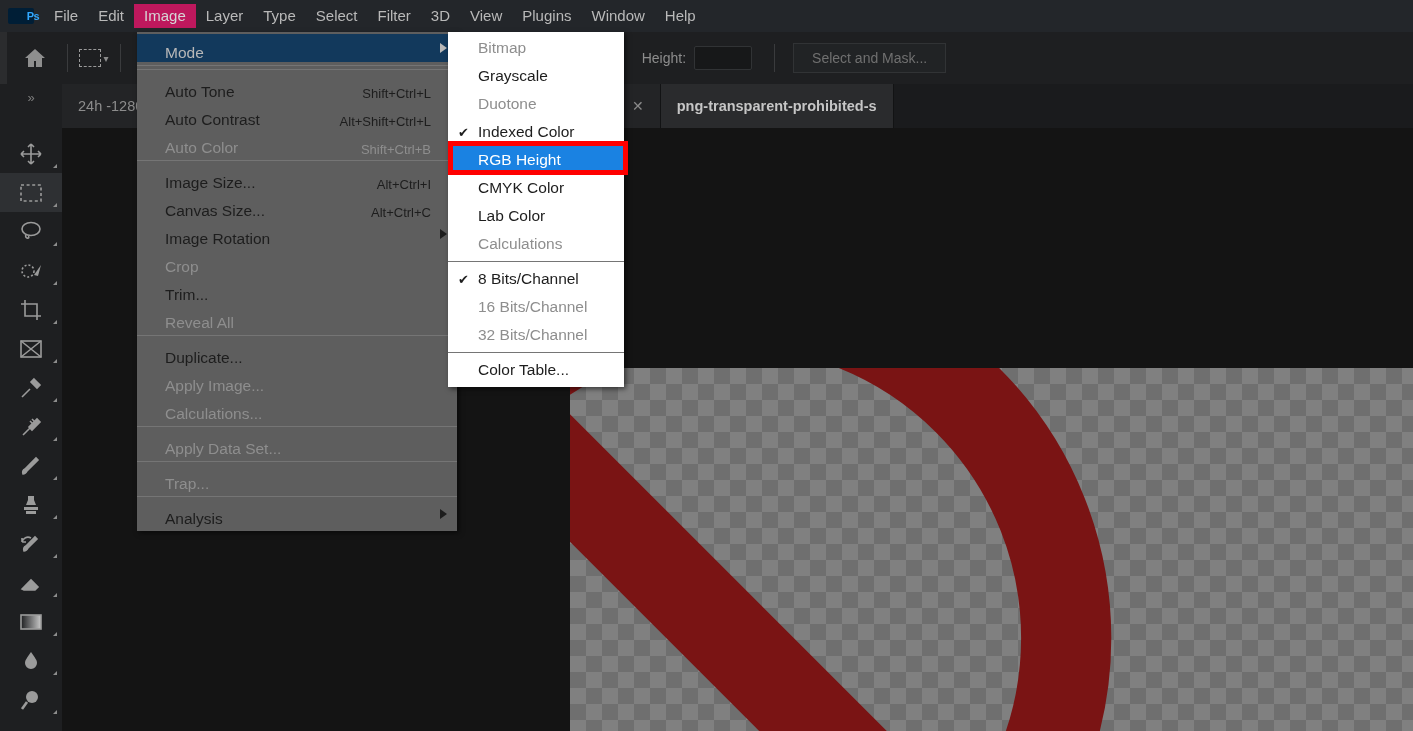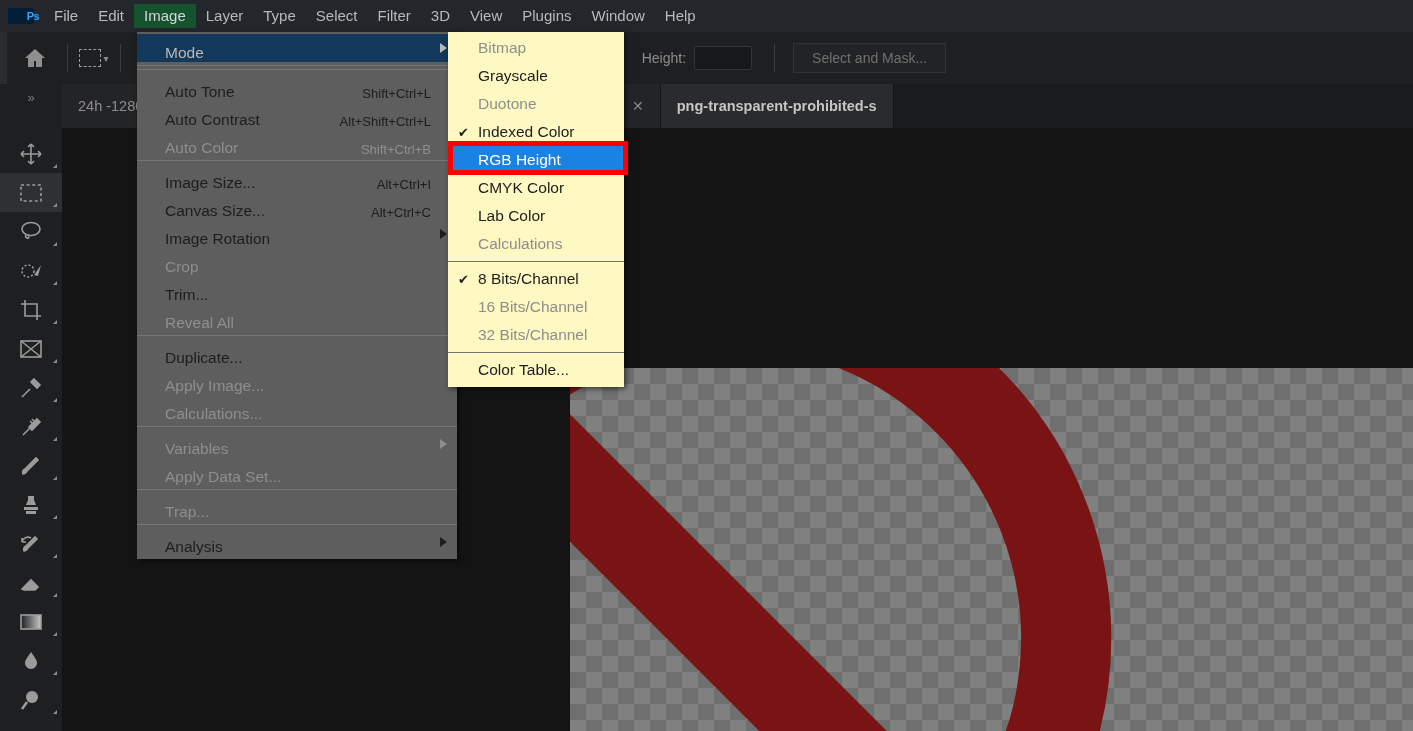--- a/index.html
+++ b/index.html
@@ -19,21 +19,21 @@
   #ps-logo{
     width:26px; height:16px; margin-left:8px; margin-right:10px;
     background:#001e36; color:#31a8ff; font-size:11px; font-weight:bold;
     display:flex; align-items:center; justify-content:center;
     border-radius:2px; letter-spacing:-0.5px;padding-left:24px;
   }
   .mb-item{
     font-size:15px; color:#b9b9b9; padding:4px 10px; white-space:nowrap;
     line-height:16px;
   }
-  .mb-item.active{ background:#14532d; color:#d6d6d6; }
+  .mb-item.active{ background:#be185d; color:#d6d6d6; }
 
   
   #optionsbar{
     position:absolute; left:0; top:32px; width:1413px; height:52px;
     background:#1e1f21; display:flex; align-items:center; z-index:20;
   }
   #grip{ width:7px; height:52px; background:#2b2c2e; }
   .opt-home{
     width:56px; height:52px; display:flex; align-items:center; justify-content:center;
   }
@@ -137,21 +137,21 @@
     width:0; height:0; border-top:5px solid transparent;
     border-bottom:5px solid transparent; border-left:7px solid #1d1d1d;
   }
   .mi.dim .arr{ border-left-color:#8e8e8e; }
   .mi.hl .arr{ border-left-color:#b8b8b8; }
   .msep{ height:1px; background:#757575; margin:3px 0; }
 
   
   #mode-menu{
     position:absolute; left:448px; top:32px; width:176px;
-    background:#fef9c3; z-index:70;
+    background:#ffffff; z-index:70;
     box-shadow:2px 2px 5px rgba(0,0,0,.55);
     padding:2px 0 3px 0;
   }
   .si{
     height:28px; display:flex; align-items:center; position:relative;
     padding-left:30px; font-size:15.5px; color:#1d1d1d;
   }
   .si.dim{ color:#8e8e8e; }
   .si.hl{ background:#1a82e2; color:#ffffff; }
   .si .chk{
@@ -404,24 +404,20 @@
     <span>Duplicate...</span>
   </div>
   <div class="mi dim">
     <span>Apply Image...</span>
   </div>
   <div class="mi dim">
     <span>Calculations...</span>
   </div>
   <div class="msep"></div>
   <div class="mi dim">
-    <span>Variables</span>
-    <span class="arr"></span>
-  </div>
-  <div class="mi dim">
     <span>Apply Data Set...</span>
   </div>
   <div class="msep"></div>
   <div class="mi dim">
     <span>Trap...</span>
   </div>
   <div class="msep"></div>
   <div class="mi">
     <span>Analysis</span>
     <span class="arr"></span>

